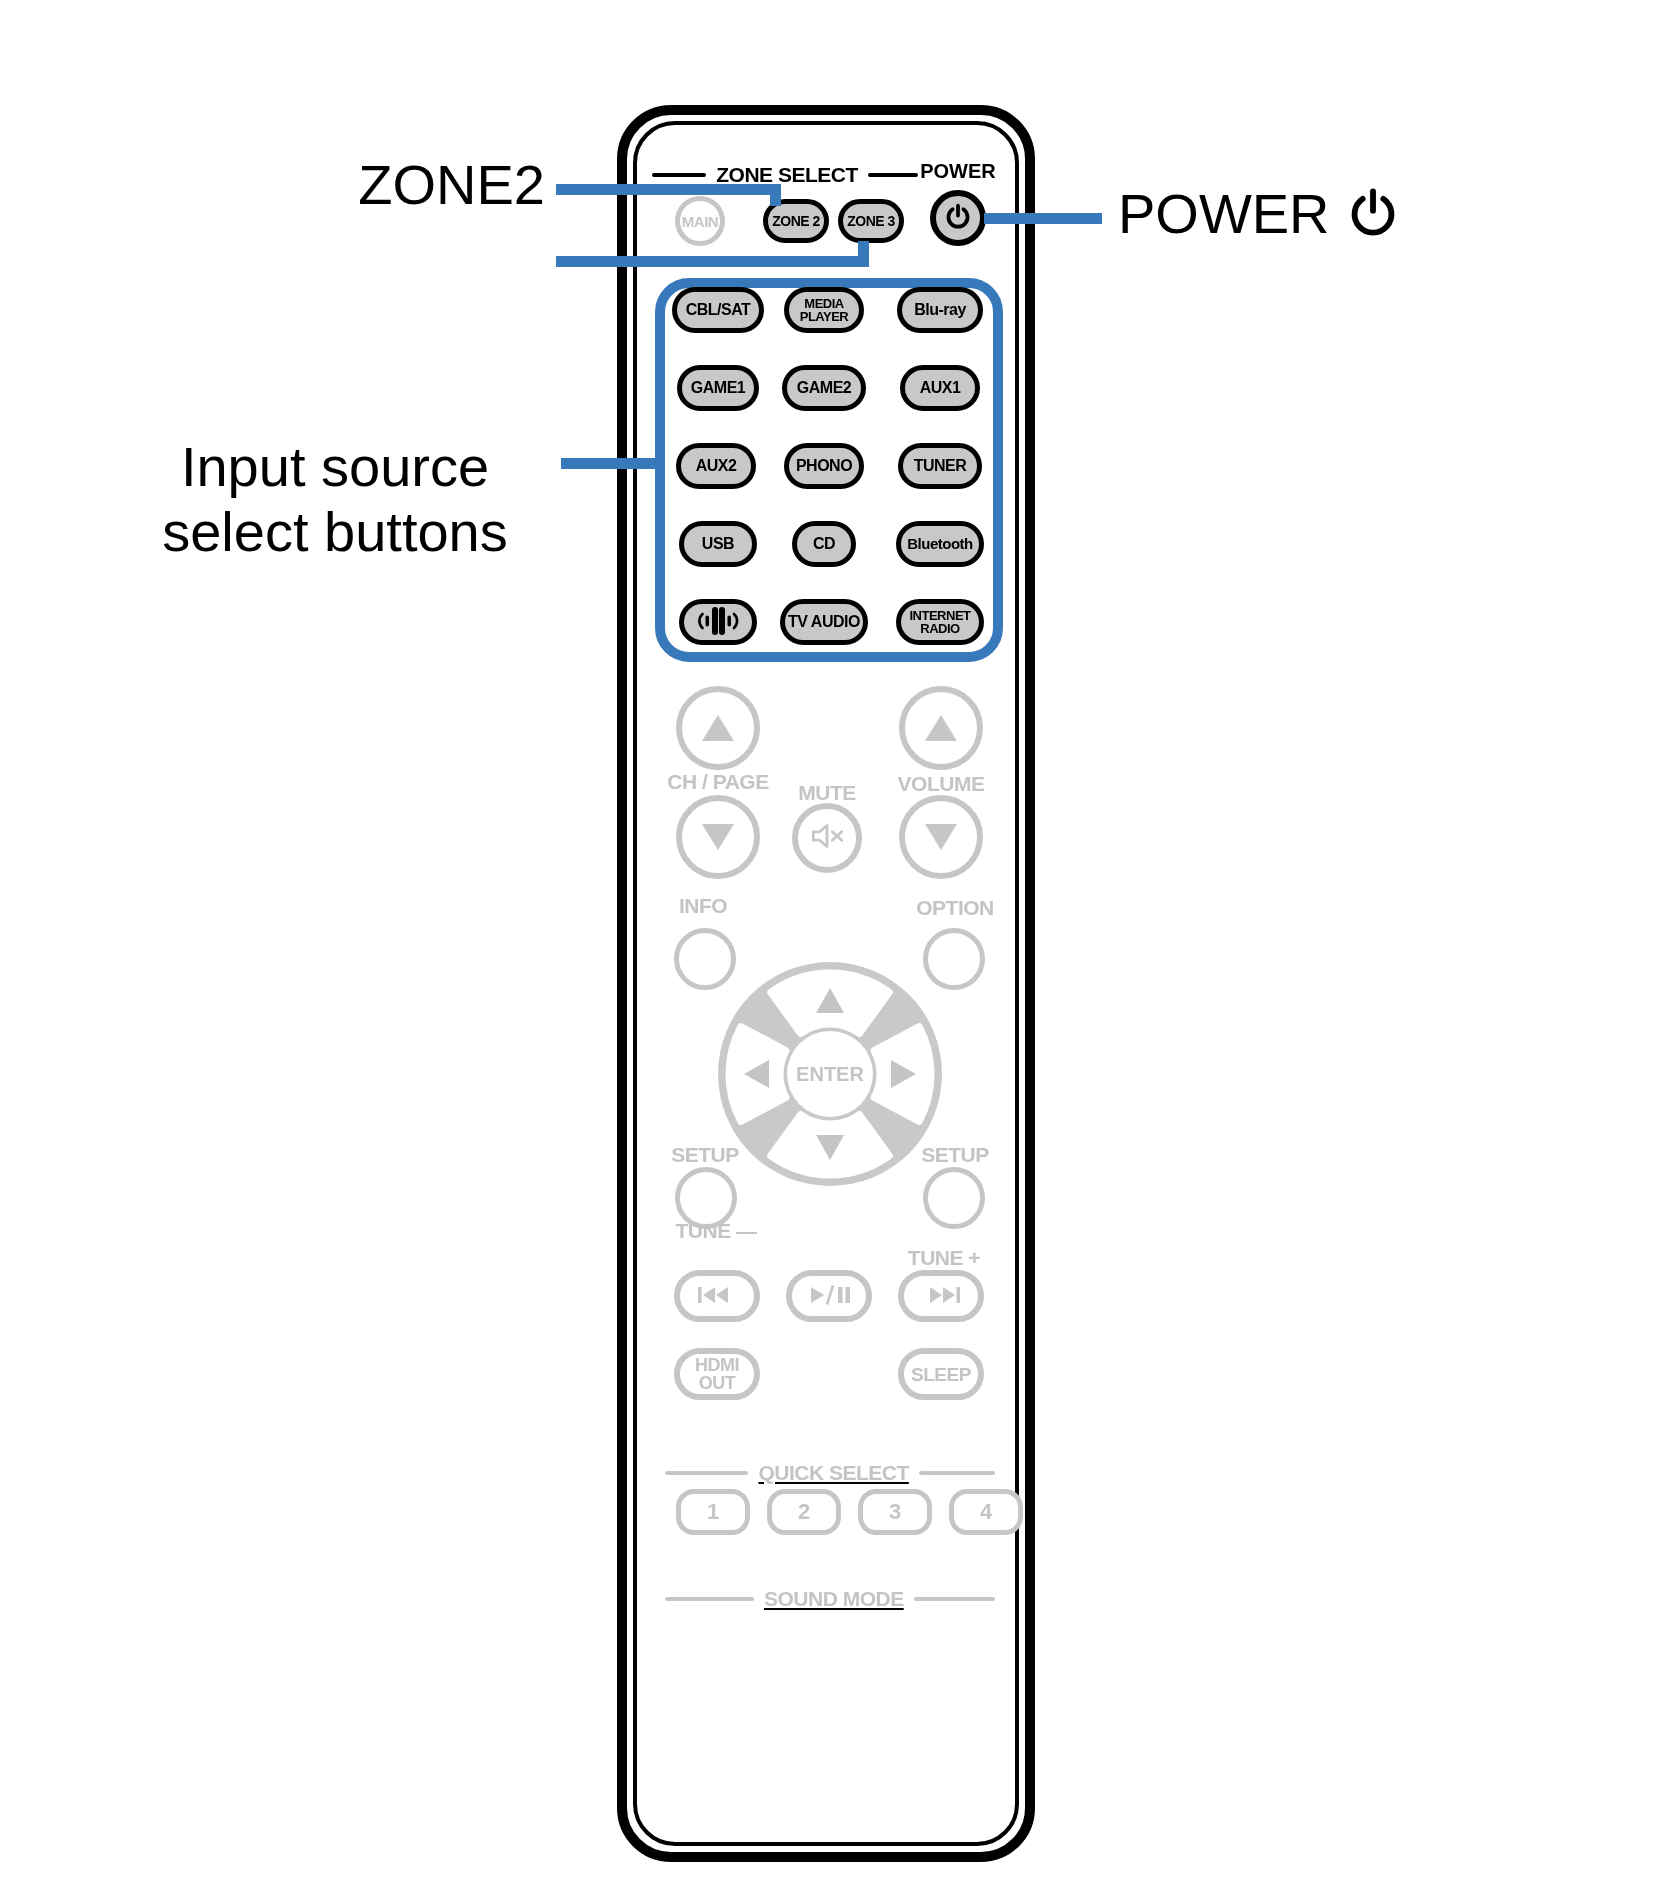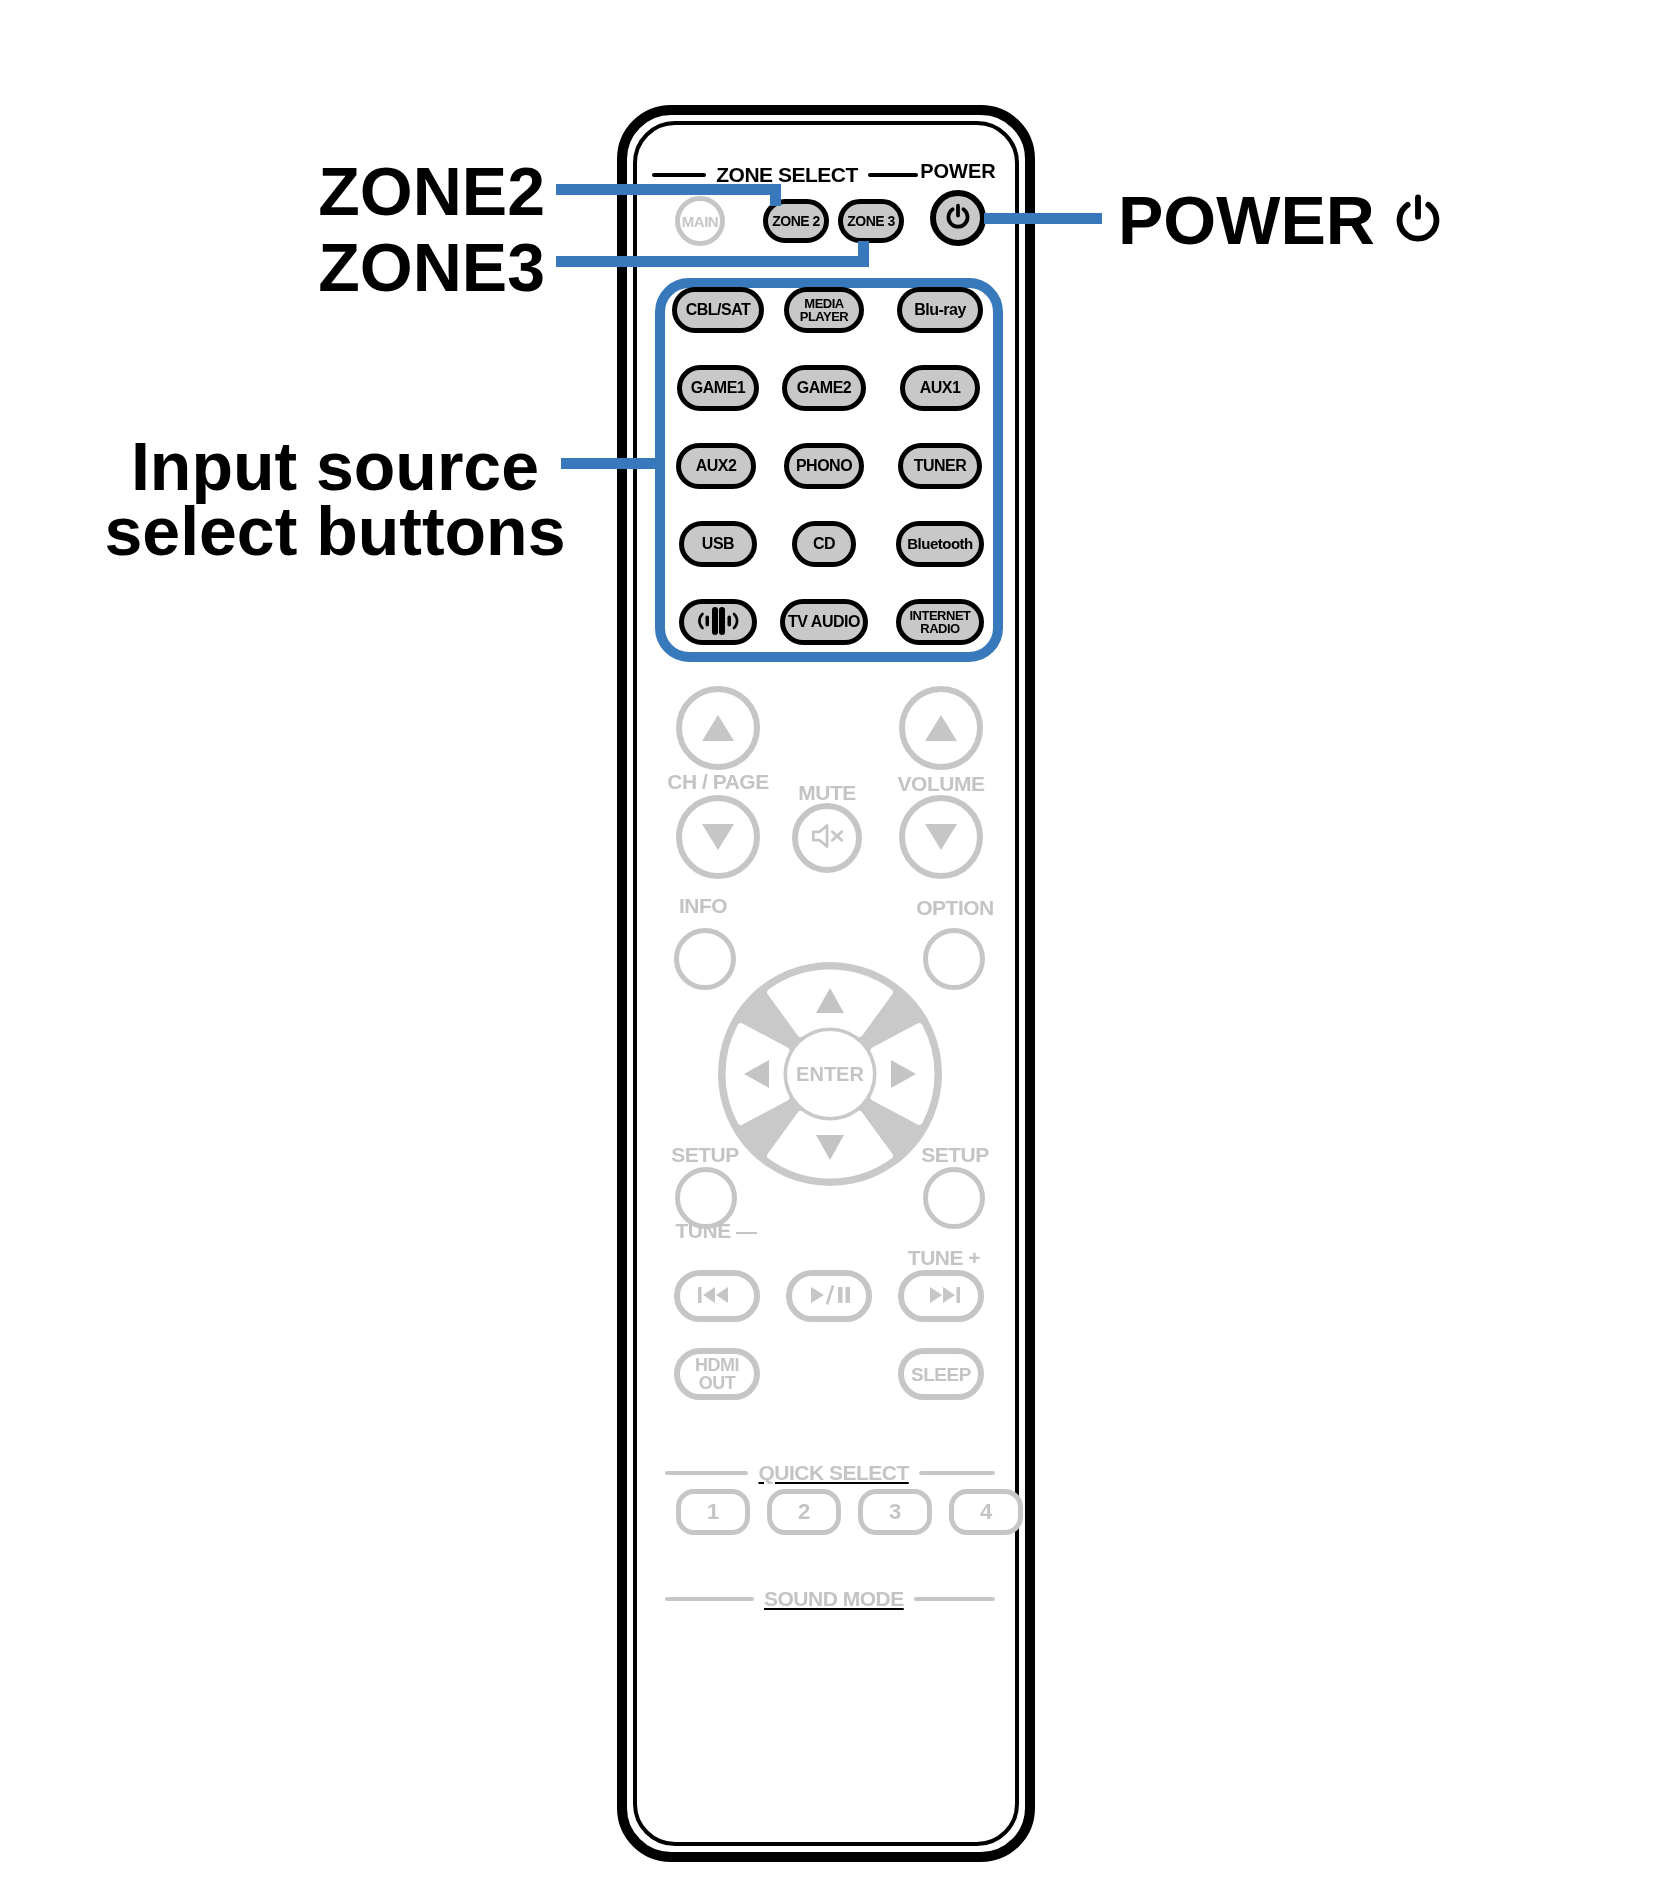--- a/index.html
+++ b/index.html
@@ -35,21 +35,21 @@
   .gcirc{border:6px solid #C6C6C6;border-radius:50%;display:flex;align-items:center;justify-content:center;background:#fff;}
   .gcirc.thin{border-width:5px;}
   .tri-up{width:0;height:0;border-left:16px solid transparent;border-right:16px solid transparent;border-bottom:26px solid #C6C6C6;}
   .tri-down{width:0;height:0;border-left:16px solid transparent;border-right:16px solid transparent;border-top:26px solid #C6C6C6;}
   .gpill{background:#fff;border:6px solid #C6C6C6;border-radius:26px;display:flex;flex-direction:column;align-items:center;justify-content:center;
          font-size:19px;font-weight:bold;color:#C4C4C4;letter-spacing:-0.5px;line-height:19px;white-space:nowrap;}
   .spill{width:64px;height:36px;background:#fff;border:5px solid #C6C6C6;border-radius:18px;
          display:flex;align-items:center;justify-content:center;font-size:22px;font-weight:bold;color:#C4C4C4;white-space:nowrap;}
   .btnrow{display:flex;gap:17px;}
   
-  .callout{font-size:68px;font-weight:bold;color:#000;letter-spacing:0px;white-space:nowrap;}
+  .callout{font-size:56px;font-weight:normal;color:#000;letter-spacing:0px;white-space:nowrap;}
   .bluel{background:#3879BC;}
 </style>
 </head>
 <body>
 
 <div id="canvas">
 
   <div class="abs shell">
     <div class="shell-inner"></div>
   </div>
@@ -216,21 +216,20 @@
     <div class="spill">4</div>
   </div>
 
   <div class="abs gray-head" style="left:665px;top:1587px;width:330px;">
     <div class="gline" style="width:92px;"></div>
     <div class="txt">SOUND MODE</div>
     <div class="gline" style="width:84px;"></div>
   </div>
 
   <div class="abs callout" style="left:245px;top:152px;width:300px;text-align:right;">ZONE2</div>
-  <div class="abs callout" style="left:245px;top:228px;width:300px;text-align:right;">ZONE3</div>
   <div class="abs callout" style="left:95px;top:434px;width:480px;text-align:center;line-height:65px;">
     <div>Input source</div>
     <div>select buttons</div>
   </div>
   <div class="abs" style="left:1118px;top:181px;display:flex;align-items:center;gap:16px;">
     <span class="callout">POWER</span>
     <span>
       <svg width="54" height="54" viewBox="0 0 24 24" fill="none">
         <path d="M7.4 6.2 A 8.2 8.2 0 1 0 16.6 6.2" stroke="#000" stroke-width="2.6" stroke-linecap="round"></path>
         <line x1="12" y1="2.8" x2="12" y2="11.4" stroke="#000" stroke-width="2.6" stroke-linecap="round"></line>

